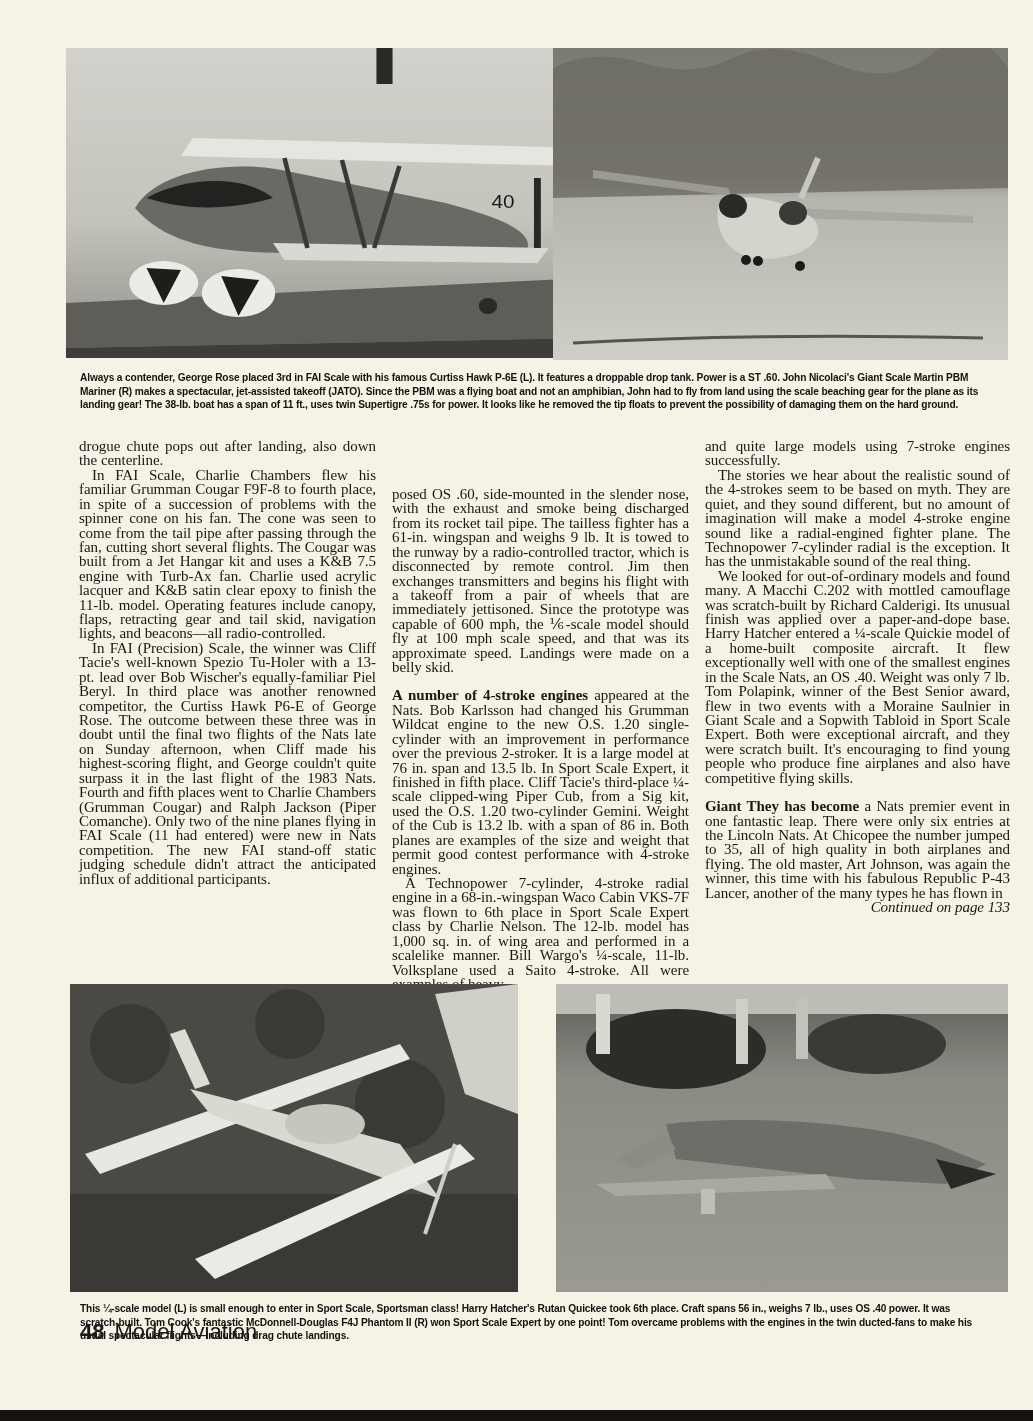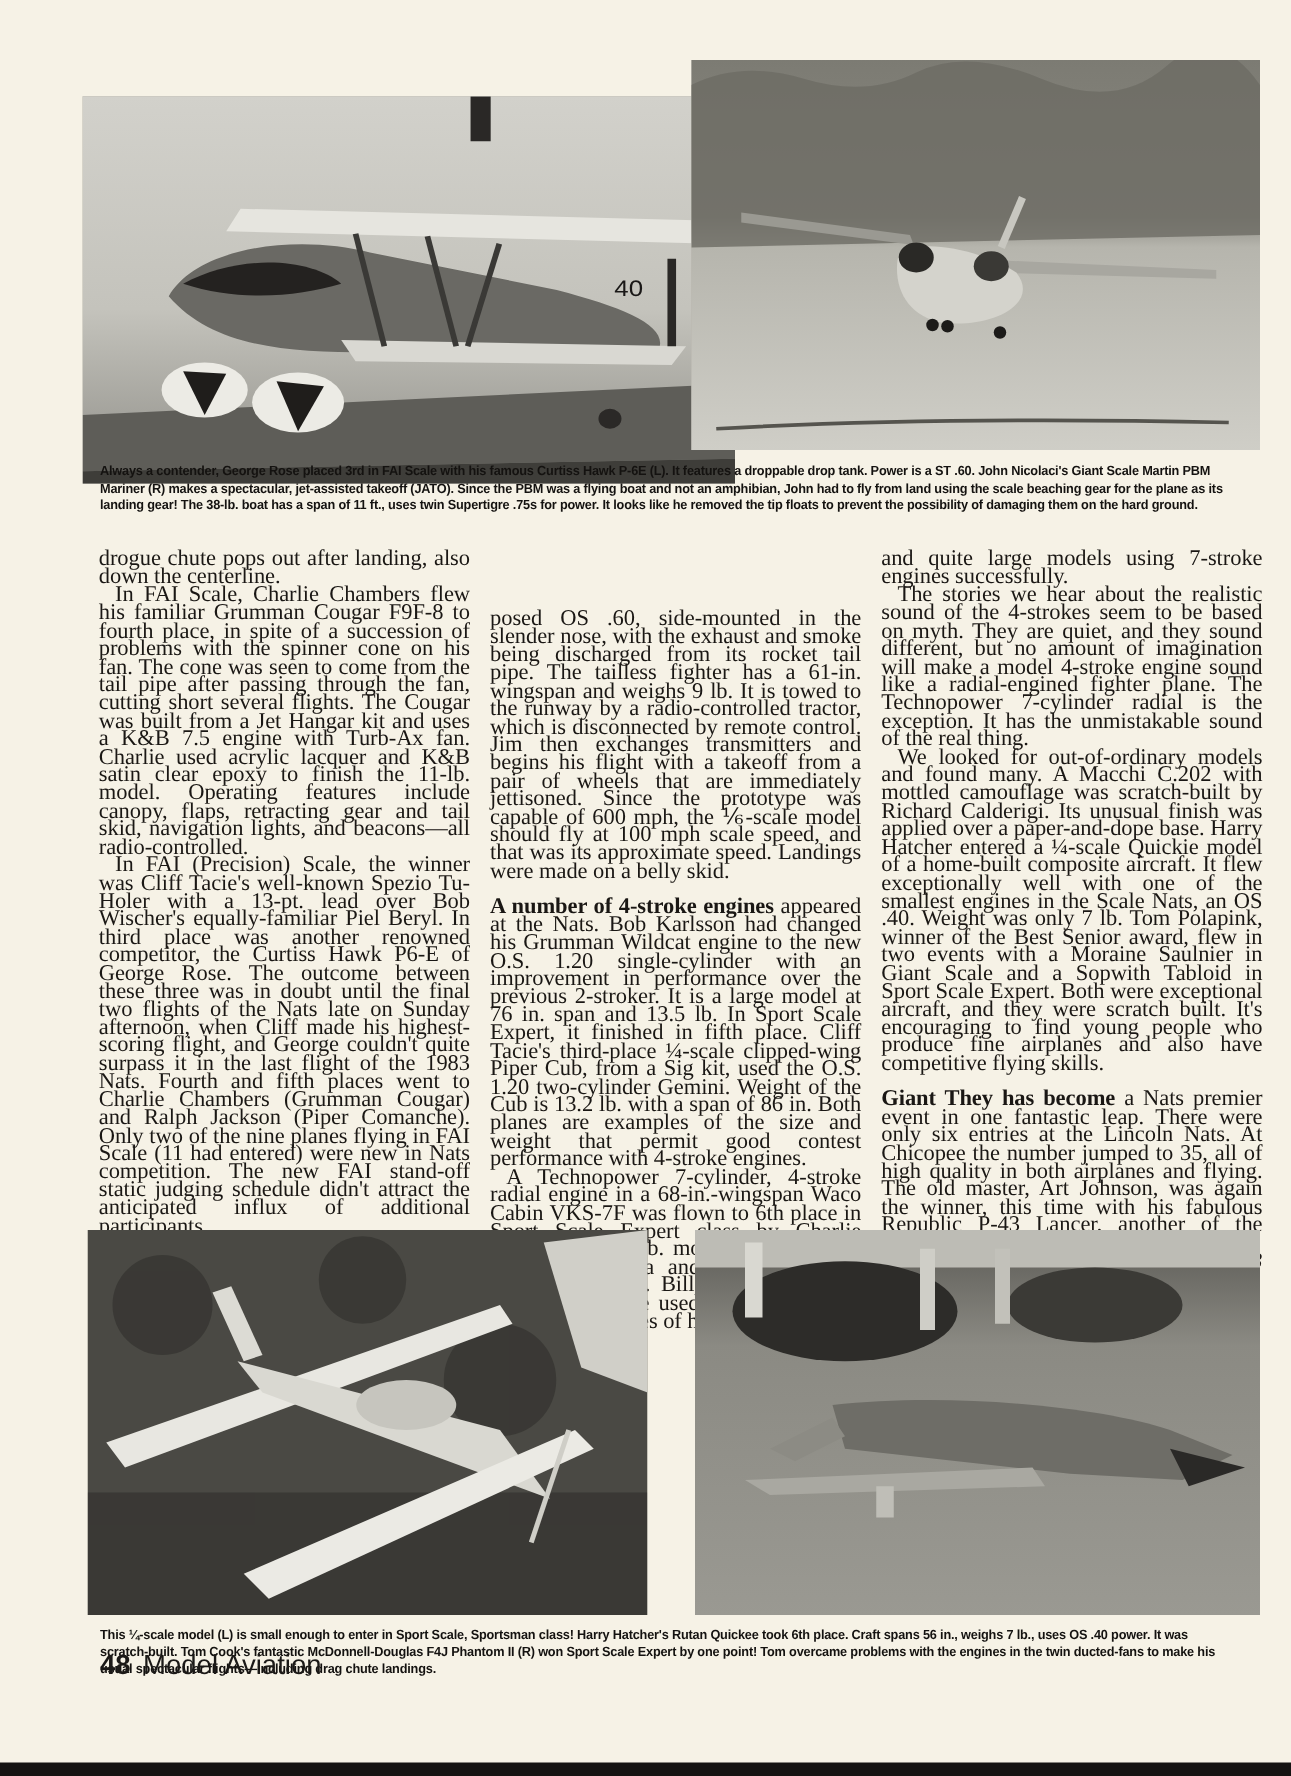--- a/index.html
+++ b/index.html
@@ -3,36 +3,36 @@
 <meta charset="utf-8">
 <style>
   html,body{margin:0;padding:0;}
   body{width:1033px;height:1421px;background:#f6f2e6;position:relative;overflow:hidden;
        font-family:"Liberation Serif","DejaVu Serif",serif;color:#1a1714;}
   .photo{position:absolute;overflow:hidden;background:#b9b7ae;}
   .photo svg{display:block;width:100%;height:100%;}
   .caption{position:absolute;font-family:"Liberation Sans","DejaVu Sans",sans-serif;
            font-weight:bold;font-size:10.6px;line-height:13.6px;color:#141210;
            letter-spacing:-0.15px;transform:scaleX(0.96);transform-origin:left top;}
-  .col{position:absolute;top:439px;width:297px;font-size:18px;line-height:14.42px;
+  .col{position:absolute;top:439px;width:297px;font-size:15px;line-height:14.42px;
        text-align:justify;letter-spacing:-0.05px;}
   .col p{margin:0;text-indent:13px;}
   .col p.noind{text-indent:0;}
   .col p.gap{margin-top:14px;text-indent:0;}
   .col b{font-weight:bold;font-family:Liberation Serif, serif;}
   .cont{text-align:right;font-style:italic;font-weight:normal;text-indent:0 !important;}
   .footer{position:absolute;left:80px;top:1319px;font-family:Liberation Sans, sans-serif;
           font-size:22px;color:#1b1917;}
   .footer .num{font-weight:bold;margin-right:10px;}
   .bottom-bar{position:absolute;left:0;top:1410px;width:1033px;height:11px;background:#151312;}
 </style>
 </head>
 <body>
 
-<div class="photo" style="left:66px;top:48px;width:522px;height:310px;margin-top:29px;">
+<div class="photo" style="left:66px;top:48px;width:522px;height:310px;">
   <svg viewBox="0 0 454 310" preserveAspectRatio="none">
     <defs>
       <linearGradient id="g1" x1="0" y1="0" x2="0" y2="1">
         <stop offset="0" stop-color="#d2d1cb"></stop>
           <stop offset="0.55" stop-color="#c4c3bc"></stop>
           <stop offset="1" stop-color="#8f8e88"></stop>
       </linearGradient>
     </defs>
     <rect width="454" height="310" fill="url(#g1)"></rect>
     <rect x="270" y="0" width="14" height="36" fill="#2a2826"></rect>

